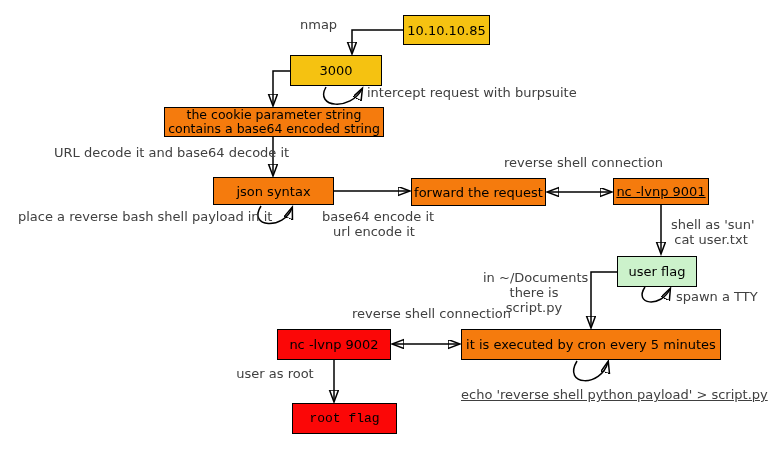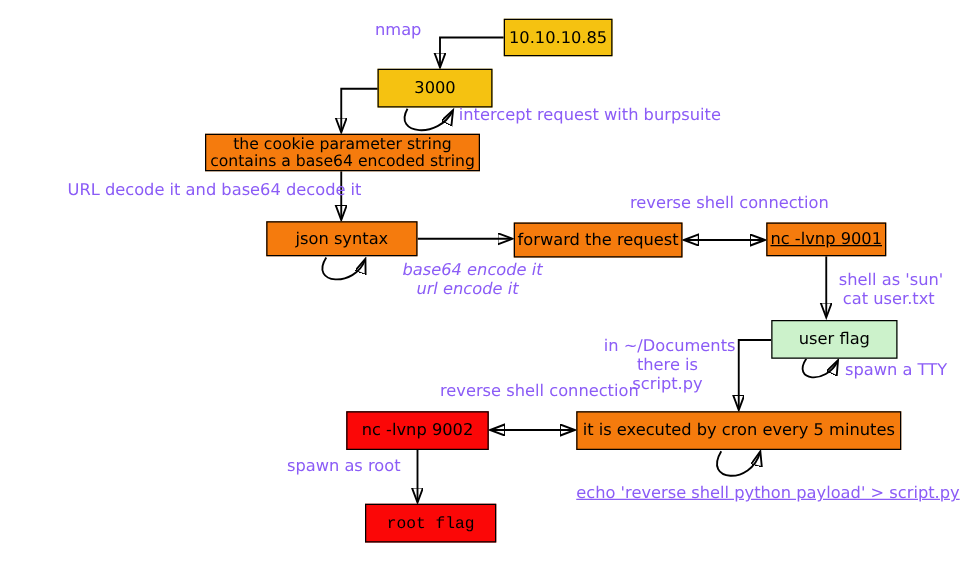--- a/index.html
+++ b/index.html
@@ -13,21 +13,21 @@
     position:absolute;border:1px solid #000;box-sizing:border-box;
     display:flex;flex-direction:column;align-items:center;justify-content:center;
     font-size:13px;line-height:15px;text-align:right;white-space:nowrap;
   }
   .box.small{font-size:12.5px;line-height:14.5px;}
   .bg-yellow{background:var(--yellow);}
   .bg-orange{background:var(--orange);}
   .bg-red{background:var(--red);}
   .bg-green{background:var(--green);}
   .lbl{
-    position:absolute;font-size:13px;line-height:15px;white-space:nowrap;color:#8b5cf6;
+    position:absolute;font-size:13px;line-height:15px;white-space:nowrap;color:#404040;
   }
   .lbl.center{text-align:center;white-space:normal;}
   .lbl.center div{white-space:nowrap;}
 </style>
 </head>
 <body>
 
 <div class="canvas">
 
   <svg class="wires" viewBox="0 0 771 450">
@@ -61,42 +61,42 @@
 
     <path d="M 577 361 C 562 386, 601 388, 608 362" marker-end="url(#ah)"></path>
 
     <path d="M 334 360 V 401" marker-end="url(#ah)"></path>
   </svg>
 
   <div class="box bg-yellow" style="left:403px;top:15px;width:87px;height:30px;">
     <span>10.10.10.85</span>
   </div>
 
-  <div class="box bg-yellow" style="left:302px;top:55px;width:92px;height:31px;">
+  <div class="box bg-yellow" style="left:290px;top:55px;width:92px;height:31px;">
     <span>3000</span>
   </div>
 
   <div class="box bg-orange small" style="left:164px;top:107px;width:220px;height:30px;">
     <span>the cookie parameter string</span>
     <span>contains a base64 encoded string</span>
   </div>
 
   <div class="box bg-orange" style="left:213px;top:177px;width:121px;height:28px;">
     <span>json syntax</span>
   </div>
 
   <div class="box bg-orange" style="left:411px;top:178px;width:135px;height:28px;">
     <span>forward the request</span>
   </div>
 
   <div class="box bg-orange" style="left:613px;top:178px;width:96px;height:27px;text-decoration:underline;">
     <span>nc -lvnp 9001</span>
   </div>
 
-  <div class="box bg-green" style="left:617px;top:256px;width:101px;height:31px;">
+  <div class="box bg-green" style="left:617px;top:256px;width:80px;height:31px;">
     <span>user flag</span>
   </div>
 
   <div class="box bg-red" style="left:277px;top:329px;width:114px;height:31px;">
     <span>nc -lvnp 9002</span>
   </div>
 
   <div class="box bg-orange" style="left:461px;top:329px;width:260px;height:31px;">
     <span>it is executed by cron every 5 minutes</span>
   </div>
@@ -104,22 +104,23 @@
   <div class="box bg-red" style="left:292px;top:403px;width:105px;height:31px;font-family:Liberation Mono, monospace;">
     <span>root flag</span>
   </div>
 
   <div class="lbl" style="left:300px;top:17px;">nmap</div>
 
   <div class="lbl" style="left:367px;top:85px;">intercept request with burpsuite</div>
 
   <div class="lbl" style="left:54px;top:145px;">URL decode it and base64 decode it</div>
 
+  <div class="lbl" style="left:18px;top:209px;">place a reverse bash shell payload in it</div>
 
-  <div class="lbl center" style="left:322px;top:209px;width:104px;font-style:italic;">
+  <div class="lbl center" style="left:322px;top:209px;width:104px;">
     <div>base64 encode it</div>
     <div>url encode it</div>
   </div>
 
   <div class="lbl" style="left:504px;top:155px;">reverse shell connection</div>
 
   <div class="lbl center" style="left:671px;top:217px;width:80px;">
     <div>shell as 'sun'</div>
     <div>cat user.txt</div>
   </div>
@@ -130,16 +131,16 @@
     <div>in ~/Documents</div>
     <div>there is</div>
     <div>script.py</div>
   </div>
 
   <div class="lbl" style="left:352px;top:306px;">reverse shell connection</div>
 
   <div class="lbl" style="left:461px;top:387px;text-decoration:underline;">echo 'reverse shell python payload' &gt; script.py</div>
 
   <div class="lbl center" style="left:226px;top:366px;width:98px;">
-    <div>spawn as root</div>
+    <div>user as root</div>
   </div>
 
 </div>
 
 </body></html>

